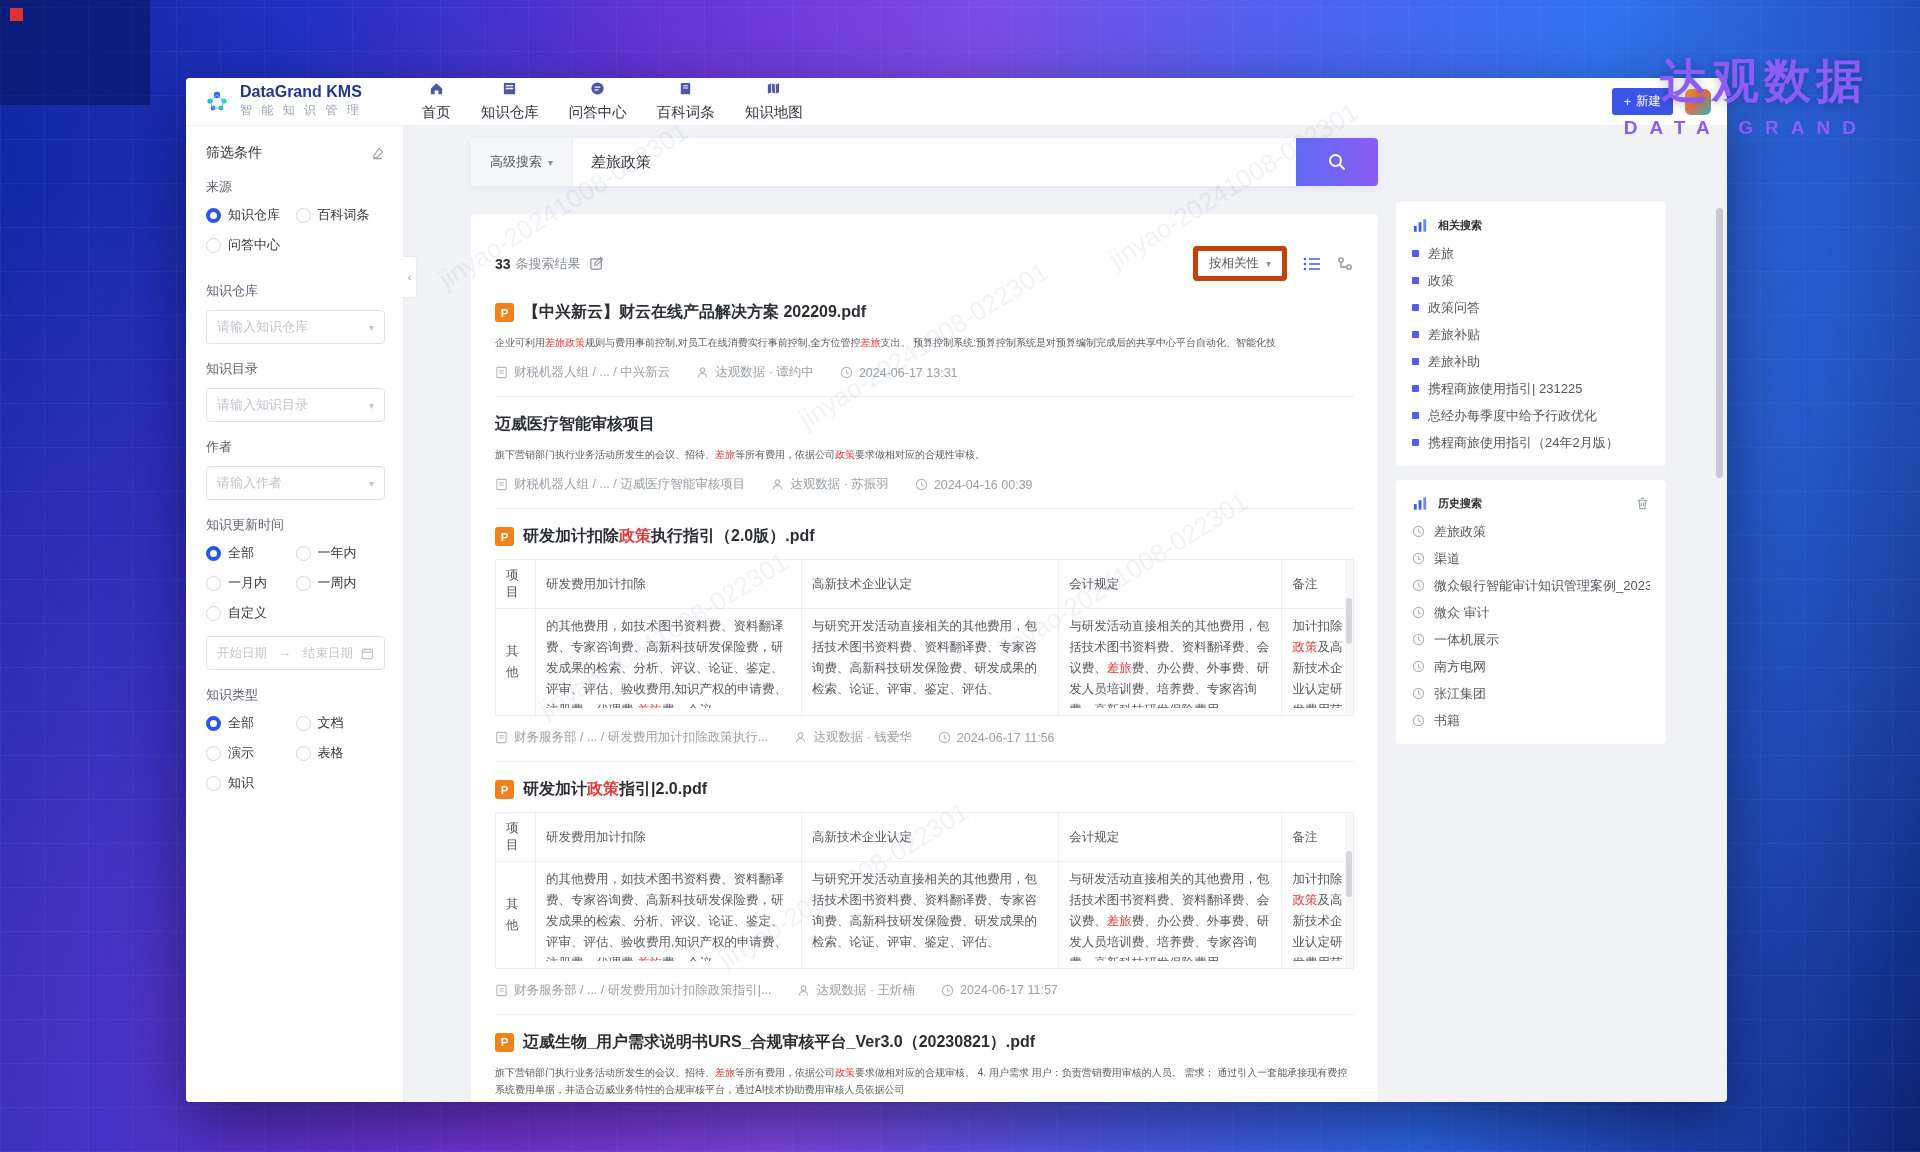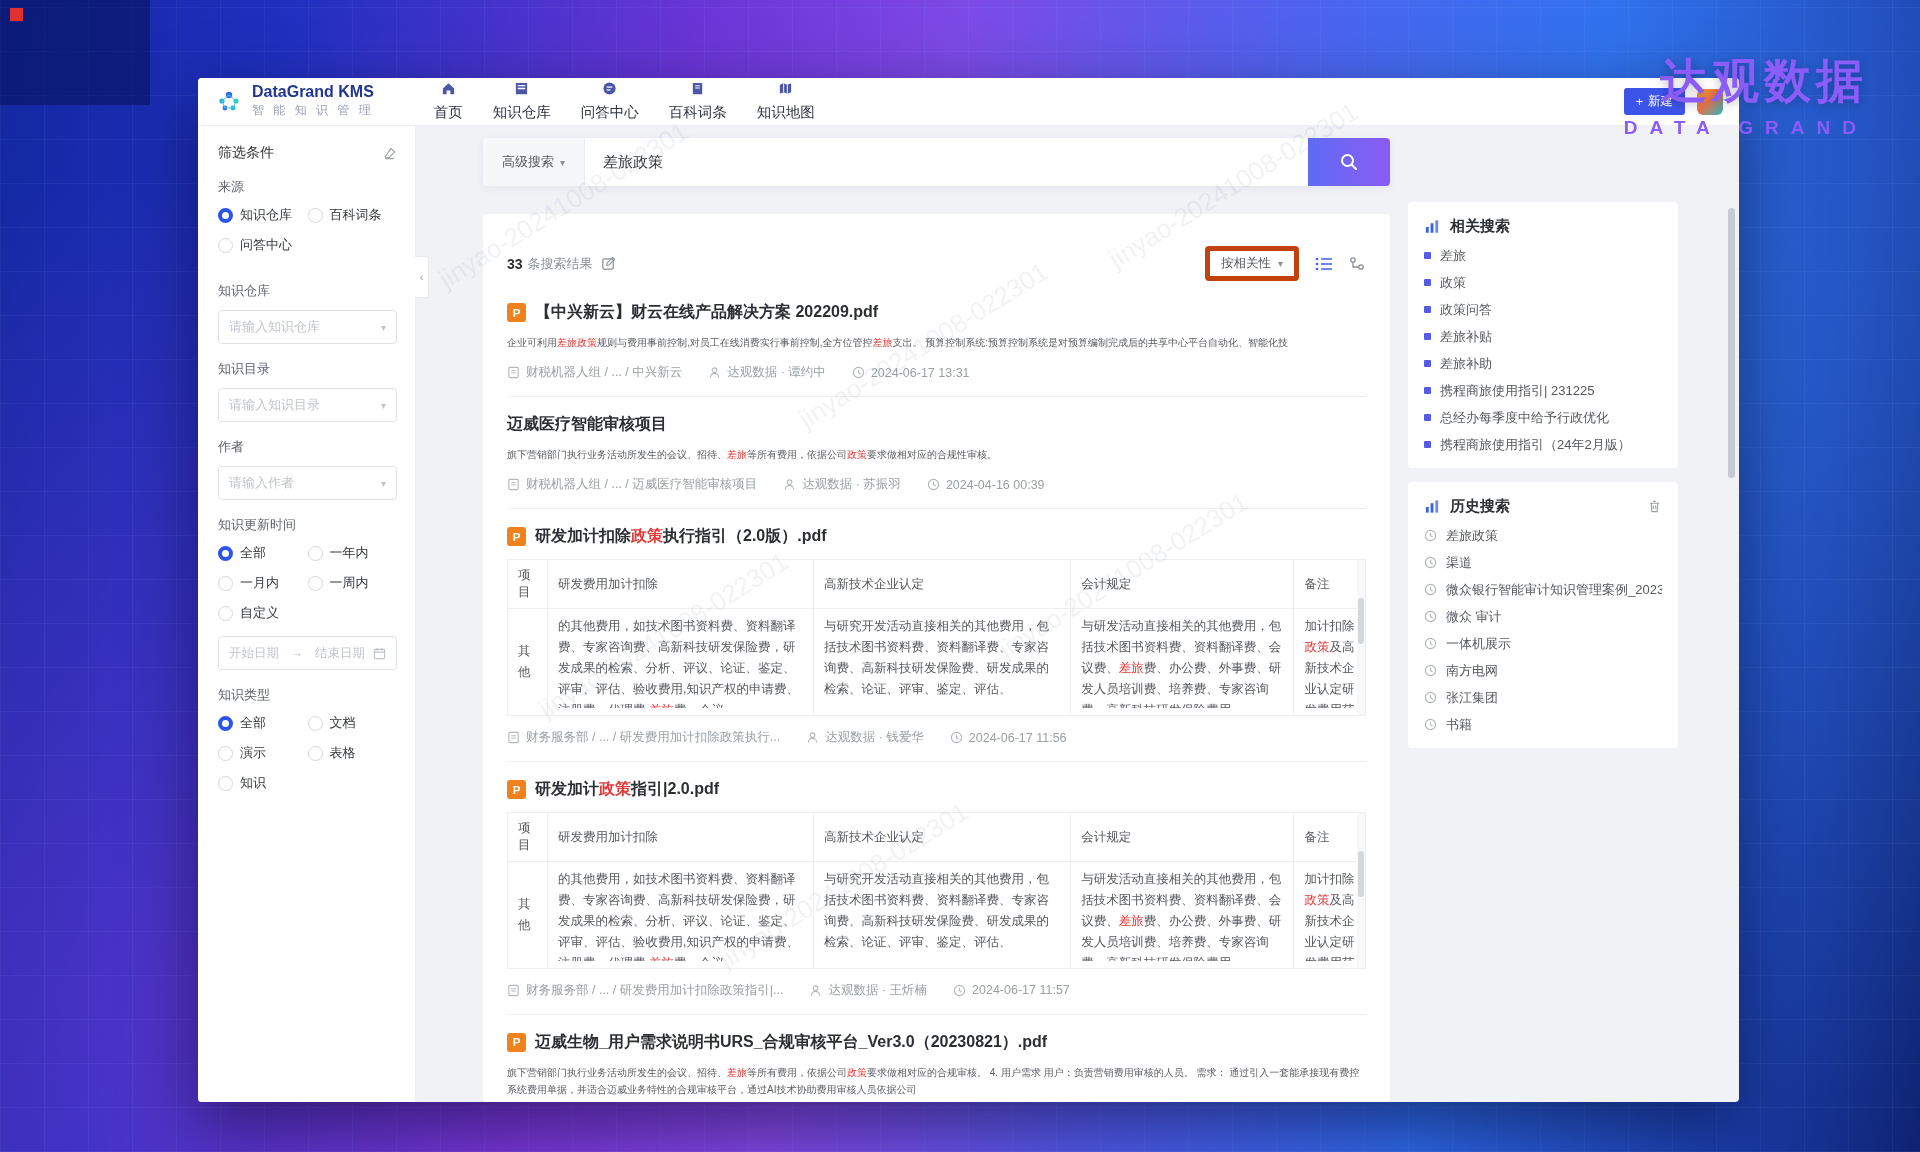--- a/index.html
+++ b/index.html
@@ -13,21 +13,21 @@
     background-image:
       repeating-linear-gradient(0deg, rgba(150,185,255,.07) 0 1px, transparent 1px 44px),
       repeating-linear-gradient(90deg, rgba(150,185,255,.07) 0 1px, transparent 1px 44px); }
   .dark-corner { position:absolute; left:0; top:0; width:150px; height:105px; background:rgba(6,16,86,.55); }
   .red-dot { position:absolute; left:10px; top:8px; width:13px; height:13px; background:#e03030; }
   .brand { position:absolute; top:50px; right:52px; z-index:40; color:#8b5cf6; text-align:right; }
   .brand-cn { font-size:47px; font-weight:bold; letter-spacing:5px; text-shadow:0 2px 10px rgba(0,0,40,.25); }
   .brand-en { font-size:19px; font-weight:bold; letter-spacing:12px; margin-top:4px; }
   .watermark { position:absolute; font-size:26px; color:rgba(120,130,165,.10); transform:rotate(-32deg); z-index:30; pointer-events:none; white-space:nowrap; }
 
-  .window { position:absolute; left:198px; top:78px; width:1541px; height:1024px; background:#f0f2f6;
+  .window { position:absolute; left:186px; top:78px; width:1541px; height:1024px; background:#f0f2f6;
     border-radius:4px; box-shadow:0 24px 70px rgba(0,0,25,.5); overflow:hidden; z-index:10; }
 
   
   .app-header { height:48px; background:#fff; display:flex; align-items:center; padding:0 16px; border-bottom:1px solid #f0f0f2; position:relative; }
   .logo-group { display:flex; align-items:center; gap:8px; margin-right:60px; }
   .logo-text-main { font-size:16px; font-weight:bold; color:#20368f; line-height:1.05; }
   .logo-text-sub { font-size:12px; color:#9aa2b5; letter-spacing:3px; margin-top:2px; }
   .nav { display:flex; align-items:center; gap:30px; }
   .nav-item { display:flex; align-items:center; gap:7px; font-size:14.5px; color:#2e3440; cursor:pointer;flex-direction:column; }
   .header-right { margin-left:auto; display:flex; align-items:center; gap:12px; }
@@ -85,21 +85,21 @@
   table.mini th { vertical-align:middle; height:36px; line-height:1.35; }
   .cell-clip { height:92px; overflow:hidden; line-height:1.68; }
   .cell-clip.item { display:flex; align-items:center; }
   .tbl-scrollbar { position:absolute; top:1px; bottom:1px; right:1px; width:8px; background:#f7f8fa; }
   .tbl-thumb { position:absolute; top:38px; left:1px; width:6px; height:46px; background:#d4d7dc; border-radius:3px; }
 
   
   .right-col { position:absolute; left:1210px; top:76px; width:270px; }
   .side-card { background:#fff; border-radius:4px; padding:15px 16px 10px; margin-bottom:14px; }
   .side-card-head { display:flex; align-items:center; gap:9px; margin-bottom:6px; }
-  .side-card-title { font-size:15px; color:#2c2f33; font-weight:bold; flex:1; }
+  .side-card-title { font-size:11px; color:#2c2f33; font-weight:bold; flex:1; }
   .rel-item { display:flex; align-items:center; gap:9px; height:27px; font-size:13px; color:#55585e; cursor:pointer; white-space:nowrap; overflow:hidden; }
   .bullet { width:7px; height:7px; background:#555be8; border-radius:1px; flex:none; }
   .his-item { display:flex; align-items:center; gap:9px; height:27px; font-size:13px; color:#55585e; cursor:pointer; white-space:nowrap; overflow:hidden; }
 
   .win-scrollbar { position:absolute; right:4px; top:82px; width:7px; height:270px; background:#c6cad3; border-radius:4px; }
   svg { display:block; }
 </style>
 </head>
 <body>
 

